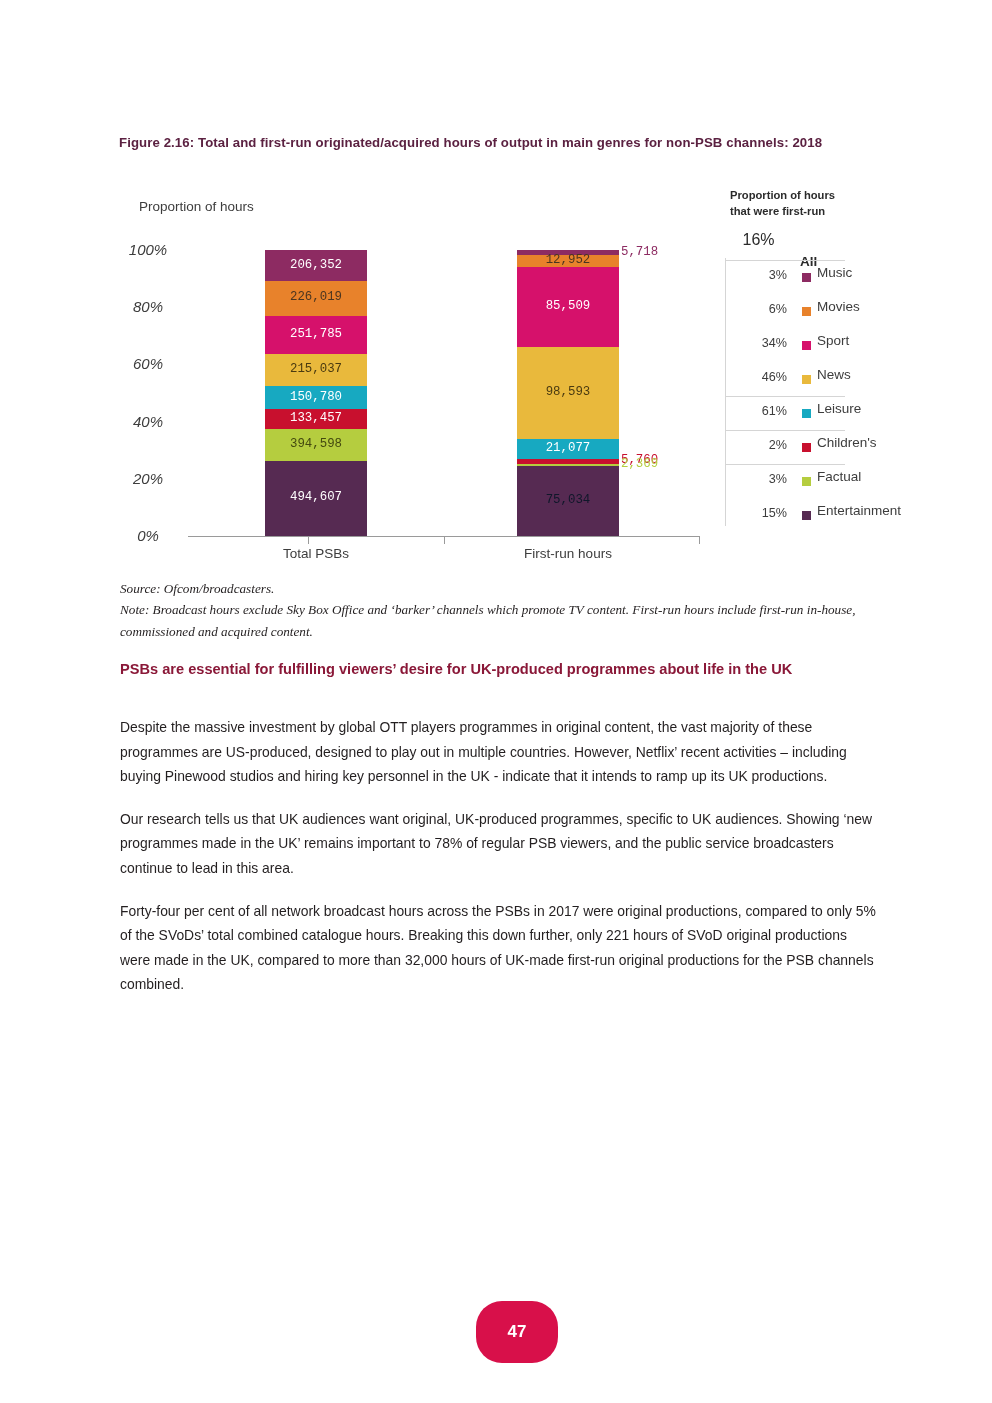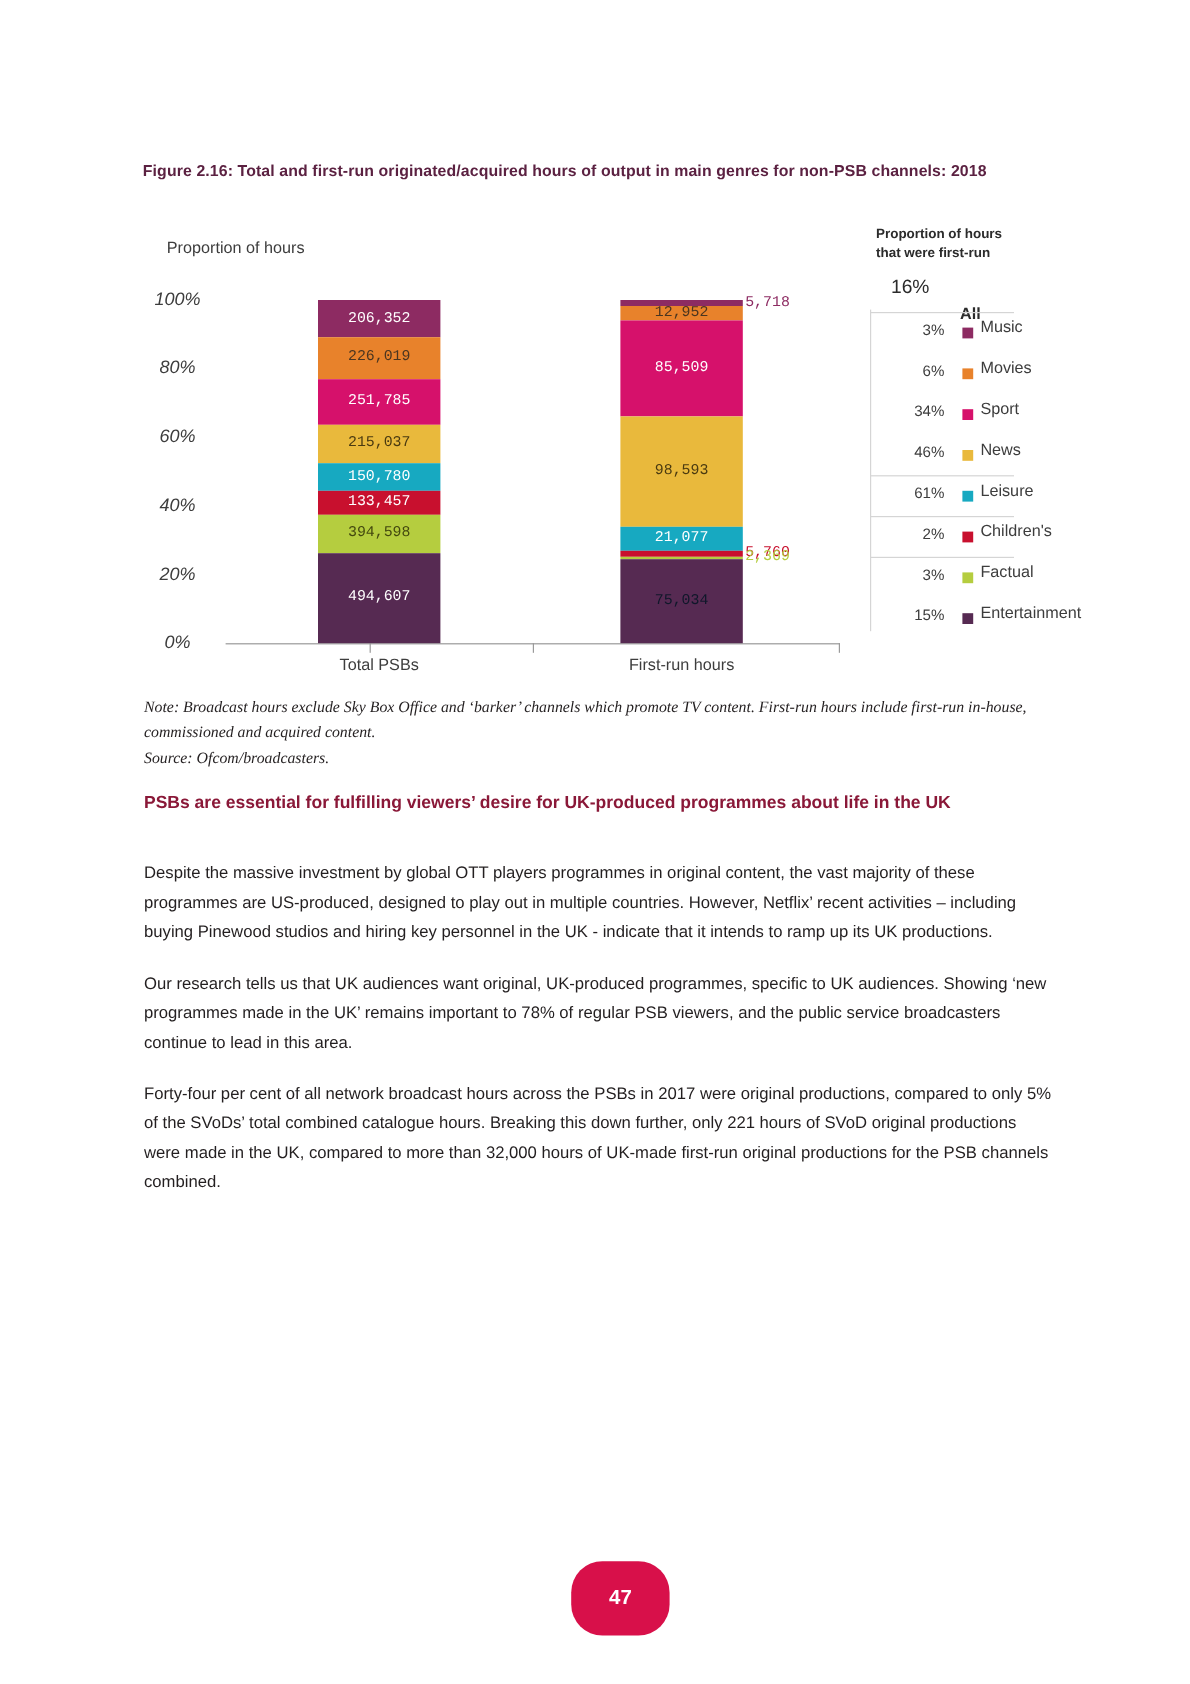--- a/index.html
+++ b/index.html
@@ -367,22 +367,22 @@
         </div>
         <div class="hline" style="top: 80px;"></div>
         <div class="hline" style="top: 216px;"></div>
         <div class="hline" style="top: 250px;"></div>
         <div class="hline" style="top: 284px;"></div>
       </div>
   </div>
 </div>
 
 <div class="source-note">
+  <div>Source: Ofcom/broadcasters.</div>
   <div>Note: Broadcast hours exclude Sky Box Office and ‘barker’ channels which promote TV content. First-run hours include first-run in-house, commissioned and acquired content.</div>
-  <div>Source: Ofcom/broadcasters.</div>
 </div>
 
 <div class="section-heading">PSBs are essential for fulfilling viewers’ desire for UK-produced programmes about life in the UK</div>
 
 <div class="body-copy" id="body-copy">
     <p>Despite the massive investment by global OTT players programmes in original content, the vast majority of these programmes are US-produced, designed to play out in multiple countries. However, Netflix’ recent activities – including buying Pinewood studios and hiring key personnel in the UK - indicate that it intends to ramp up its UK productions.</p>
     <p>Our research tells us that UK audiences want original, UK-produced programmes, specific to UK audiences. Showing ‘new programmes made in the UK’ remains important to 78% of regular PSB viewers, and the public service broadcasters continue to lead in this area.</p>
     <p>Forty-four per cent of all network broadcast hours across the PSBs in 2017 were original productions, compared to only 5% of the SVoDs’ total combined catalogue hours. Breaking this down further, only 221 hours of SVoD original productions were made in the UK, compared to more than 32,000 hours of UK-made first-run original productions for the PSB channels combined.</p>
   </div>
 

